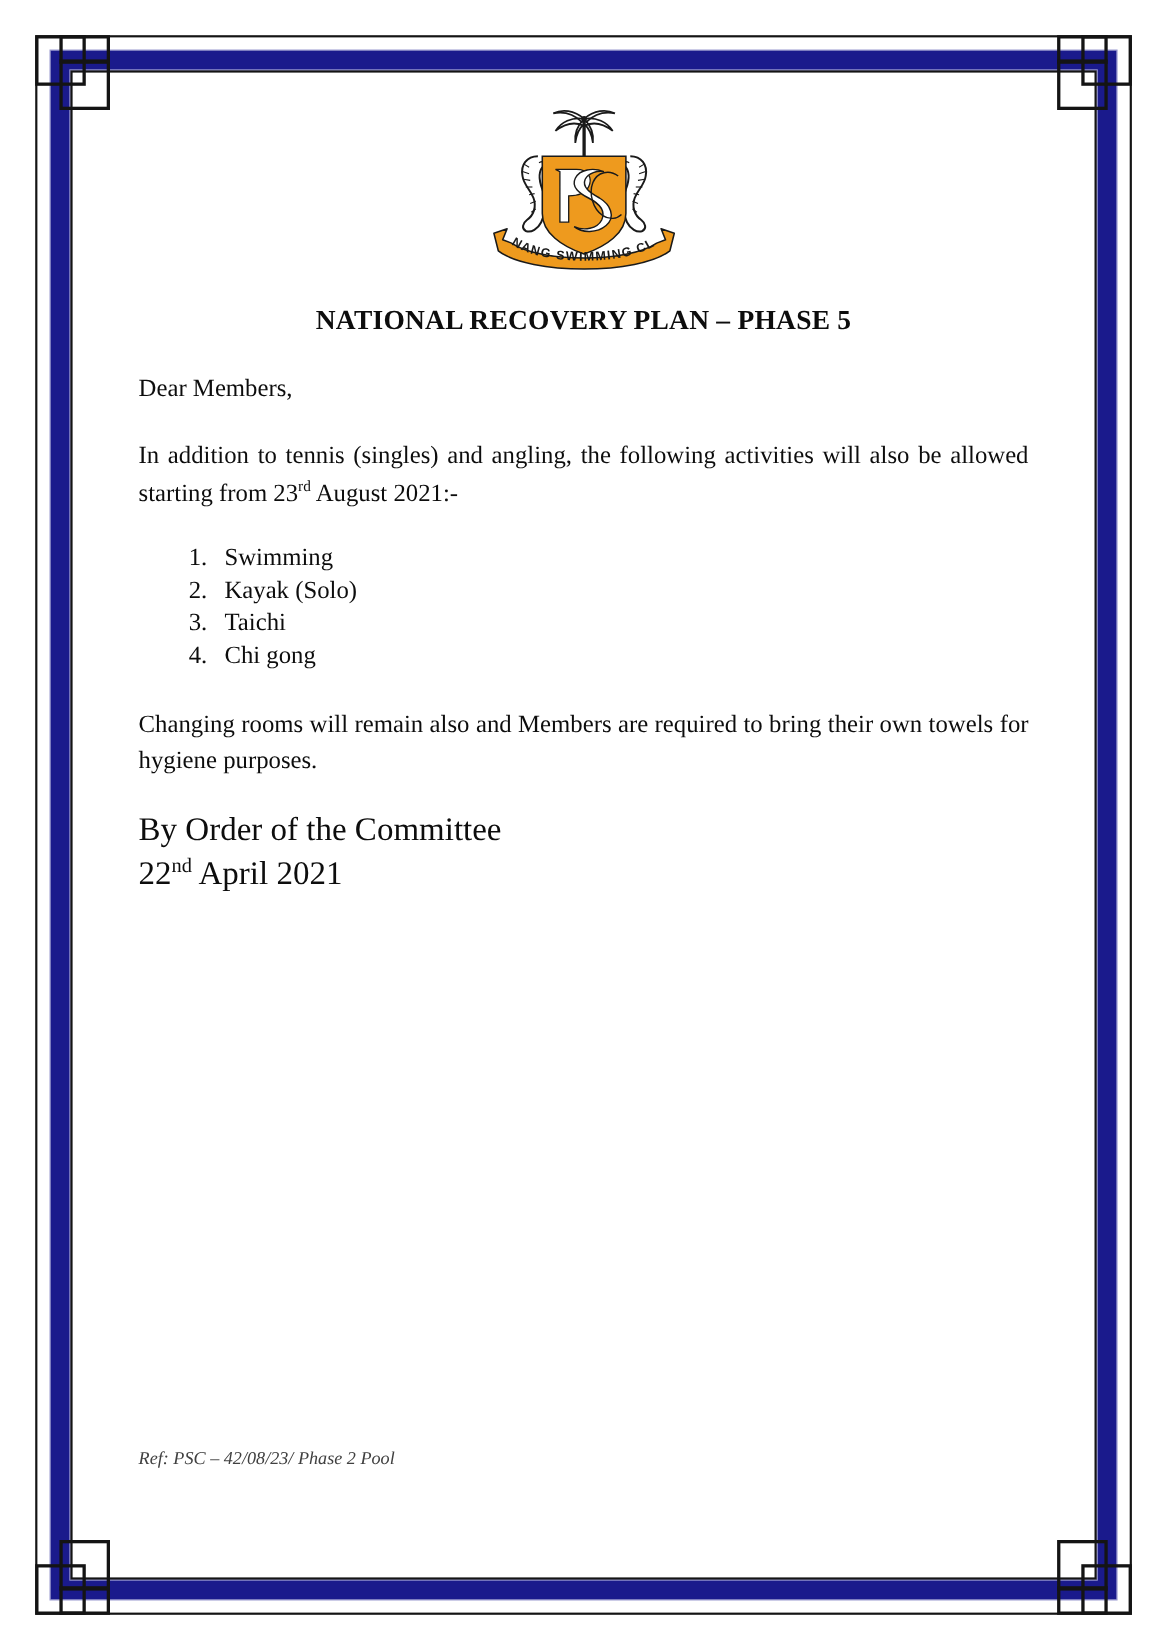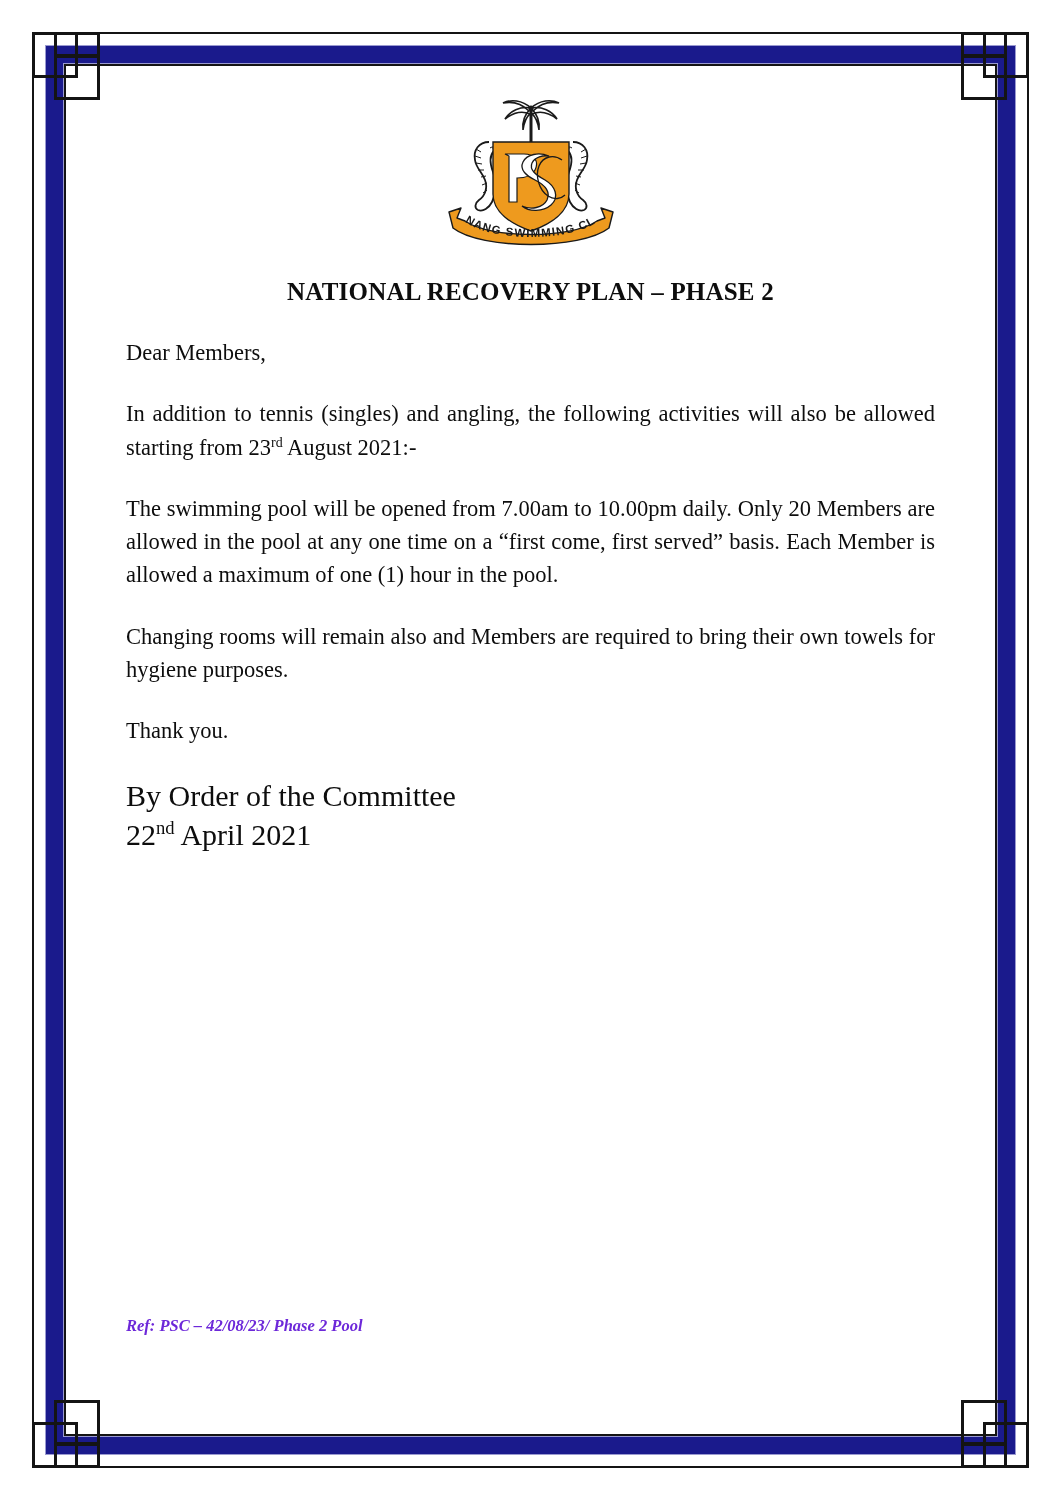--- a/index.html
+++ b/index.html
@@ -147,22 +147,21 @@
     line-height: 1.32;
     margin: 0;
   }
 
   .ref {
     position: absolute;
     left: 126px;
     top: 1316px;
     font-style: italic;
     font-size: 16.5px;
-    color: #6d28d9;
-    font-weight: bold;
+    color: #404040;
   }
 </style>
 </head>
 <body>
 
 <div class="page">
 
   <div class="border-outer-line"></div>
   <div class="border-blue-highlight"></div>
   <div class="border-blue-band"></div>
@@ -255,33 +254,37 @@
         </g>
 
         <path d="M28 122 L40 118 L36 128 L44 131 C70 149 150 149 176 131 L184 128 L180 118 L192 122 L188 138 C160 160 60 160 32 138 Z" fill="#EE9A1E" stroke="#1a1a1a" stroke-width="1.4" stroke-linejoin="round"></path>
         <path id="bannerArc" d="M44 132 C72 152 148 152 176 132" fill="none" stroke="none"></path>
         <text font-family="'Liberation Sans', sans-serif" font-size="11.5" font-weight="bold" fill="#1a1a1a" letter-spacing="1.2">
           <textPath href="#bannerArc" startOffset="50%" text-anchor="middle">PENANG SWIMMING CLUB</textPath>
         </text>
       </svg>
     </div>
 
-    <div class="doc-title">NATIONAL RECOVERY PLAN – PHASE 2</div>
+    <div class="doc-title">NATIONAL RECOVERY PLAN – PHASE 5</div>
 
     <div class="body-col">
 
       <p class="para left">Dear Members,</p>
 
       <p class="para"><span>In addition to tennis (singles) and angling, the following activities will also be allowed starting from 23</span><sup>rd</sup><span> August 2021:-</span></p>
 
-
-      <p class="para">The swimming pool will be opened from 7.00am to 10.00pm daily. Only 20 Members are allowed in the pool at any one time on a “first come, first served” basis. Each Member is allowed a maximum of one (1) hour in the pool.</p>
+      <ol class="activities">
+        <li>Swimming</li>
+        <li>Kayak (Solo)</li>
+        <li>Taichi</li>
+        <li>Chi gong</li>
+      </ol>
+
       <p class="para">Changing rooms will remain also and Members are required to bring their own towels for hygiene purposes.</p>
 
-      <p class="para left">Thank you.</p>
 
       <div class="signoff">
         <div>By Order of the Committee</div>
         <div><span>22</span><sup>nd</sup><span> April 2021</span></div>
       </div>
 
     </div>
   </div>
 
   <div class="ref">Ref: PSC – 42/08/23/ Phase 2 Pool</div>

